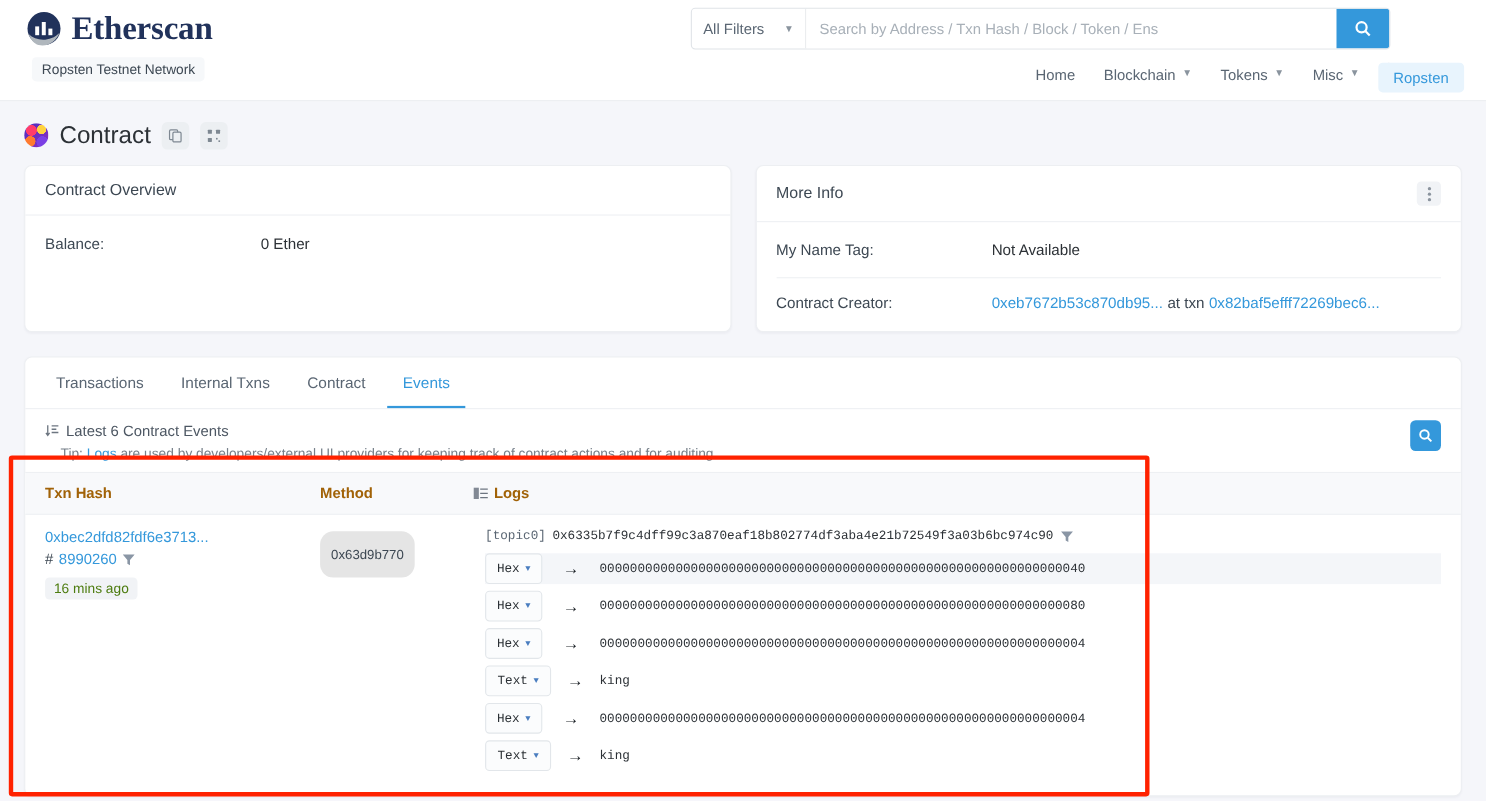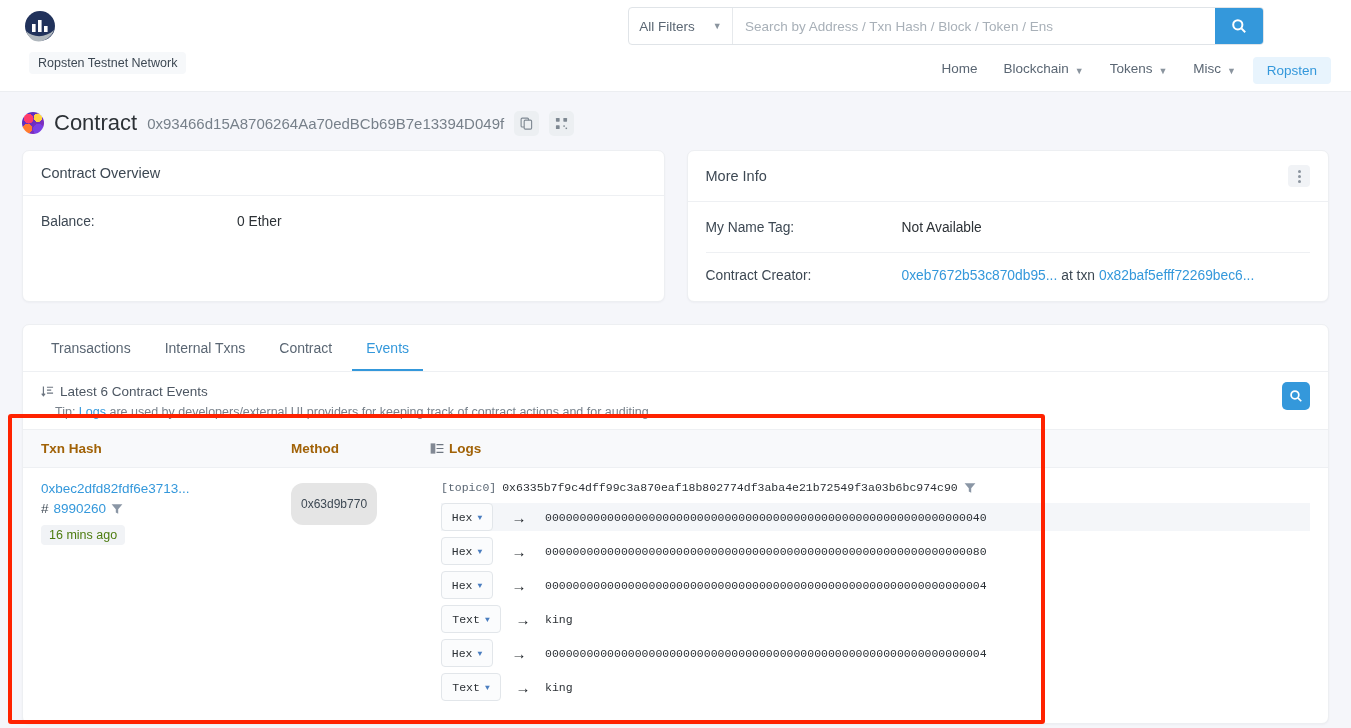--- a/index.html
+++ b/index.html
@@ -58,21 +58,21 @@
     display: flex; align-items: center; justify-content: center;
     cursor: pointer;
   }
 
   
   .nav {
     position: absolute; right: 88px; top: 57px;
     display: flex; align-items: center; gap: 26px;
     font-size: 13.5px; color: #5a6673;
   }
-  .nav-item { display: flex; align-items: flex-end; gap: 6px; cursor: pointer; color: #5a6673; }
+  .nav-item { display: flex; align-items: flex-start; gap: 6px; cursor: pointer; color: #5a6673; }
   .nav-sep { width: 1px; height: 22px; background: #e4e7ea; }
   .net-chip {
     position: absolute; right: 20px; top: 57px;
     background: #e8f4fd; color: #3498db;
     font-size: 13.5px; padding: 6px 14px; border-radius: 4px; cursor: pointer;
   }
 
   
   .page-head {
     display: flex; align-items: center; gap: 10px;
@@ -218,20 +218,21 @@
     <div class="brand-row">
       <span class="brand-logo">
         <svg width="36" height="36" viewBox="0 0 36 36">
           <path d="M3 18a15 15 0 0 1 30 0a15 15 0 0 1-30 0z" fill="#21325b"></path>
           <path d="M4 23c7 7 20 7 28-1c-3 8-11 13-19 11c-4-1-7-5-9-10z" fill="#b0b7bd"></path>
           <rect x="10" y="16" width="3.6" height="8" fill="#fff"></rect>
           <rect x="16" y="12" width="3.6" height="12" fill="#fff"></rect>
           <rect x="22" y="18" width="3.6" height="6" fill="#fff"></rect>
         </svg>
       </span>
+      <span class="brand-name">Etherscan</span>
     </div>
     <div class="net-badge">Ropsten Testnet Network</div>
   </div>
 
   <div class="searchbar">
     <div class="filters">
       <span>All Filters</span>
       <span class="chev">▼</span>
     </div>
     <input class="search-input" type="text" placeholder="Search by Address / Txn Hash / Block / Token / Ens" style="">
@@ -262,21 +263,20 @@
       <span class="chev">▼</span>
     </div>
     <span class="nav-sep"></span>
   </div>
   <div class="net-chip">Ropsten</div>
 </div>
 
 <div class="page-head">
   <span class="ident"></span>
   <span class="page-title">Contract</span>
-  <span class="page-addr">0x93466d15A8706264Aa70edBCb69B7e13394D049f</span>
   <span class="ico-btn">
     <svg width="13" height="13" viewBox="0 0 14 14" fill="none" stroke="#7e8892" stroke-width="1.2">
       <rect x="1.2" y="1.2" width="8" height="9.6" rx="1.2"></rect>
       <rect x="4.5" y="3.4" width="8" height="9.6" rx="1.2" fill="#eceff2"></rect>
     </svg>
   </span>
   <span class="ico-btn">
     <svg width="13" height="13" viewBox="0 0 14 14" fill="#7e8892">
       <rect x="1" y="1" width="4" height="4" rx="0.6"></rect>
         <rect x="9" y="1" width="4" height="4" rx="0.6"></rect>

